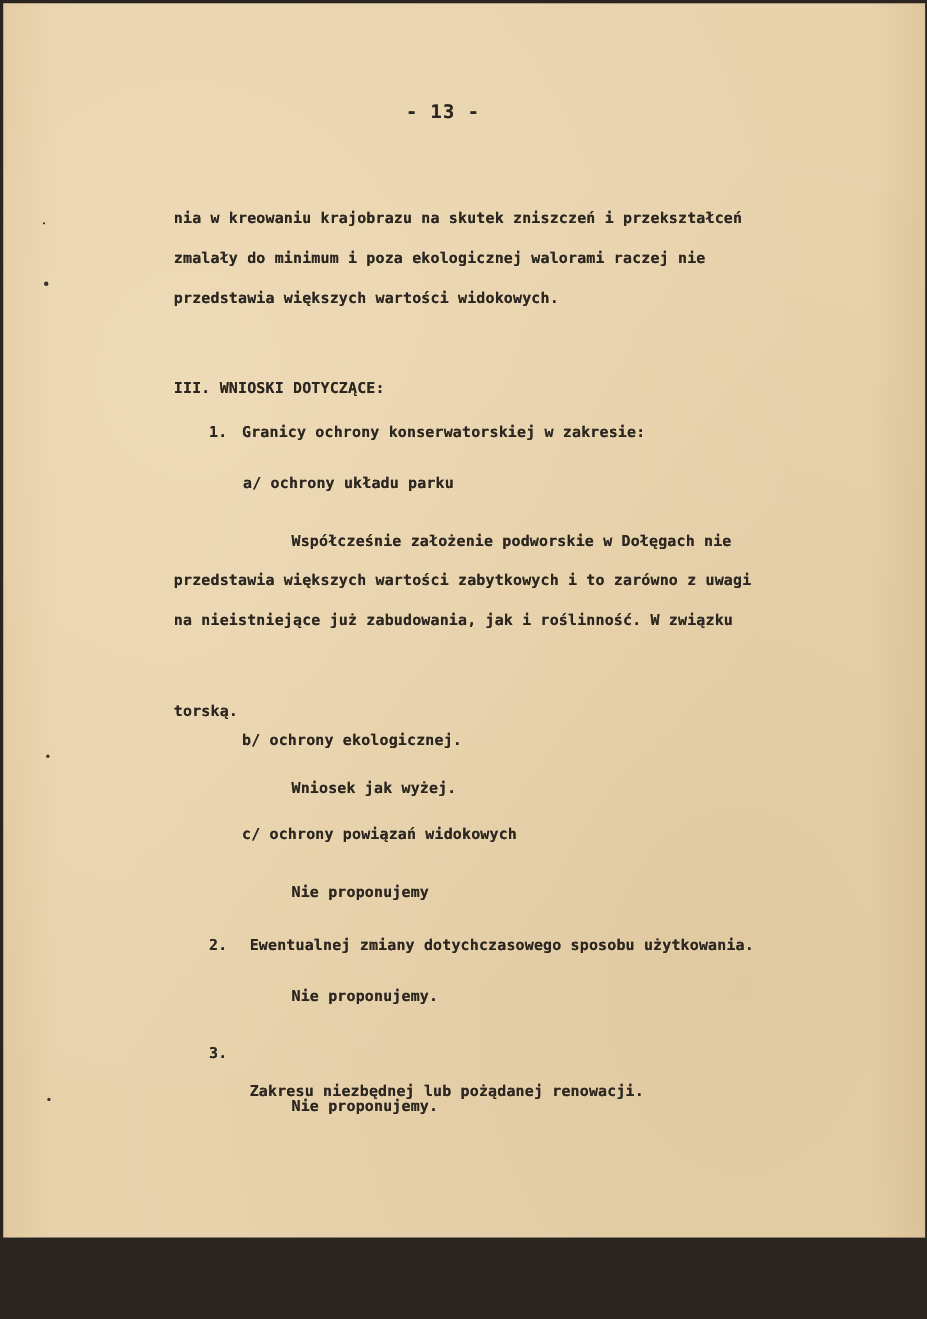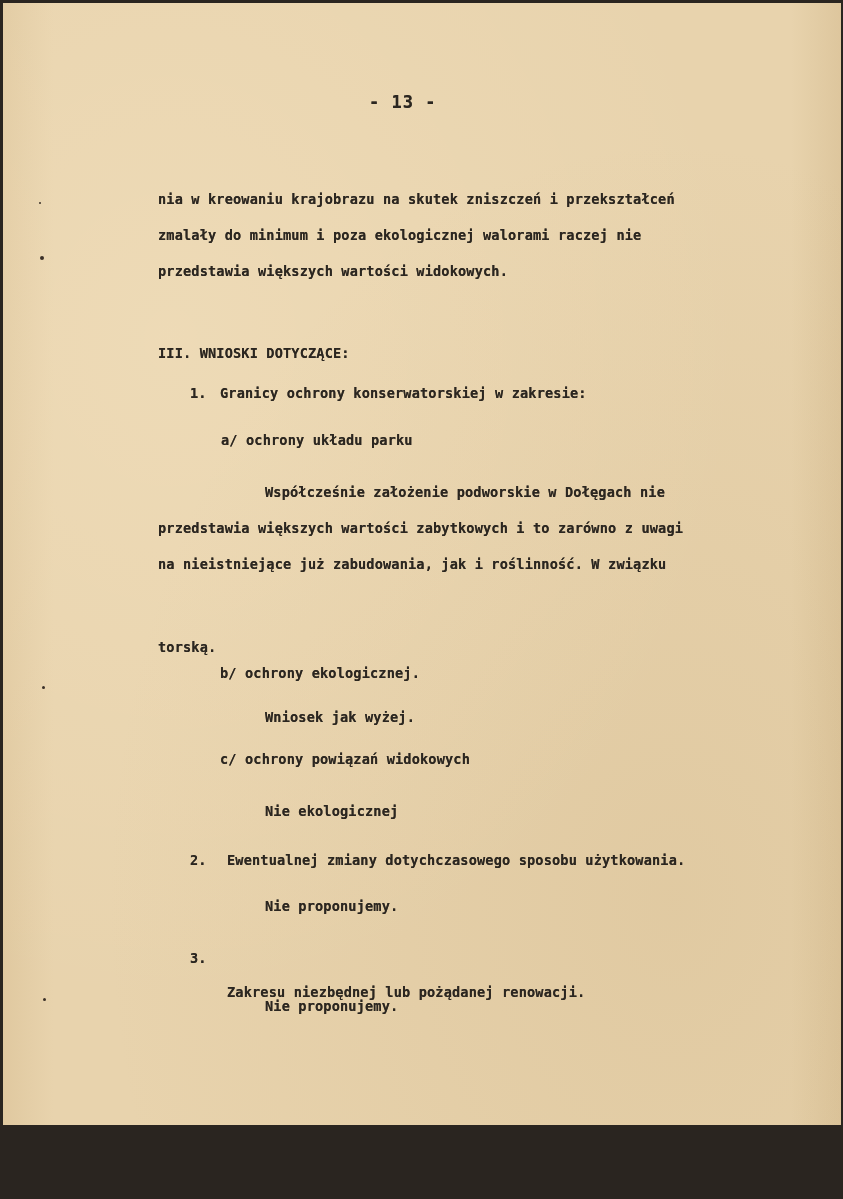--- a/index.html
+++ b/index.html
@@ -69,21 +69,21 @@
 
   <div class="tw" style="left:262px; top:481px;">Współcześnie założenie podworskie w Dołęgach nie</div>
   <div class="tw" style="left:155px; top:517px;">przedstawia większych wartości zabytkowych i to zarówno z uwagi</div>
   <div class="tw" style="left:155px; top:553px;">na nieistniejące już zabudowania, jak i roślinność. W związku</div>
   <div class="tw" style="left:155px; top:636px;">torską.</div>
 
   <div class="tw" style="left:217px; top:662px;">b/ ochrony ekologicznej.</div>
   <div class="tw" style="left:262px; top:706px;">Wniosek jak wyżej.</div>
 
   <div class="tw" style="left:217px; top:748px;">c/ ochrony powiązań widokowych</div>
-  <div class="tw" style="left:262px; top:800px;">Nie ekologicznej</div>
+  <div class="tw" style="left:262px; top:800px;">Nie proponujemy</div>
 
   <div class="tw" style="left:187px; top:849px;">2.</div>
   <div class="tw ul" style="left:224px; top:849px;">Ewentualnej zmiany dotychczasowego sposobu użytkowania.</div>
   <div class="tw" style="left:262px; top:895px;">Nie proponujemy.</div>
 
   <div class="tw" style="left:187px; top:947px;">3.</div>
   <div class="tw ul" style="left:224px; top:947px;margin-top:34px;">Zakresu niezbędnej lub pożądanej renowacji.</div>
   <div class="tw" style="left:262px; top:995px;">Nie proponujemy.</div>
 
   <div class="speck" style="left:37px; top:253px; width:4px; height:4px;"></div>

